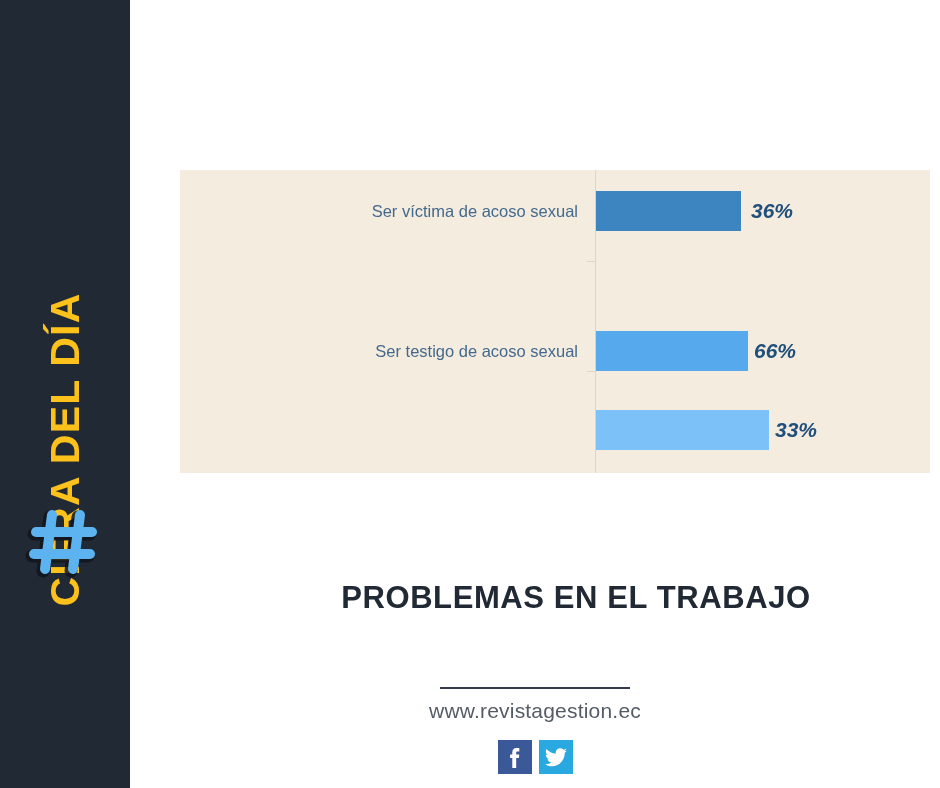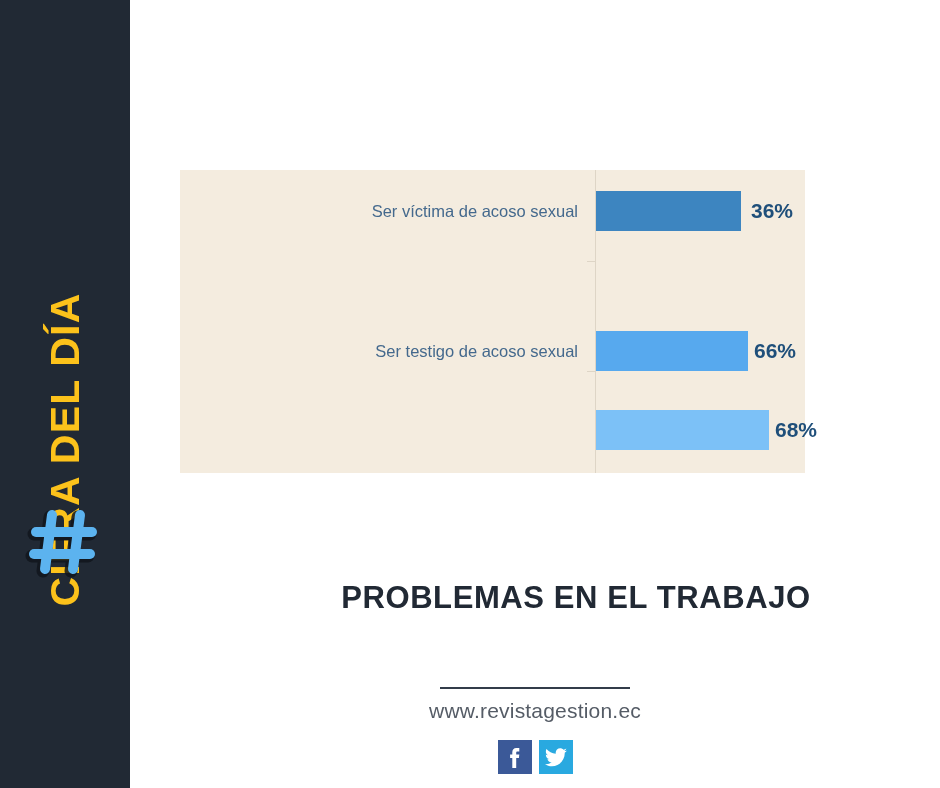--- a/index.html
+++ b/index.html
@@ -57,21 +57,21 @@
     top: 505px;
     width: 86px;
     height: 78px;
   }
 
   
   .chart-panel {
     position: absolute;
     left: 180px;
     top: 170px;
-    width: 625px;
+    width: 750px;
     height: 303px;
     background: #f4ecdf;
   }
   .axis-line {
     position: absolute;
     left: 415px;
     top: 0px;
     width: 1px;
     height: 303px;
     background: #ded5c6;
@@ -111,20 +111,21 @@
   }
   .bar-value {
     position: absolute;
     top: 50%;
     transform: translateY(-50%);
     color: #1f4f7a;
     font-family: "Liberation Sans", sans-serif;
     font-weight: bold;
     font-size: 21px;
     white-space: nowrap;
+    font-style: italic;
   }
 
   
   .main-title {
     position: absolute;
     left: 130px;
     top: 580px;
     width: 892px;
     text-align: center;
     color: #212934;
@@ -211,21 +212,21 @@
     </div>
 
     <div class="bar-row" style="top:117px;margin-top:44px;">
       <div class="bar-label">Ser testigo de acoso sexual</div>
       <div class="bar-rect" style="width:152px; background:#57a9ee;"></div>
       <div class="bar-value" style="left:574px;">66%</div>
     </div>
 
     <div class="bar-row" style="top:240px;">
       <div class="bar-rect" style="width:173px; background:#7cc1f7;"></div>
-      <div class="bar-value" style="left:595px;">68%</div>
+      <div class="bar-value" style="left:595px;">33%</div>
     </div>
 
   </div>
 
   <div class="main-title">PROBLEMAS EN EL TRABAJO</div>
 
   <div class="footer-divider"></div>
   <div class="footer-url">www.revistagestion.ec</div>
 
   <div class="social-row">

